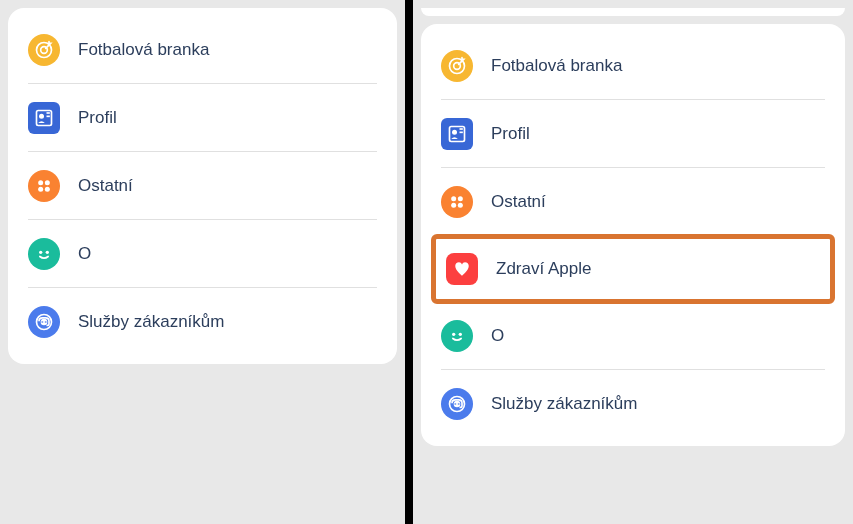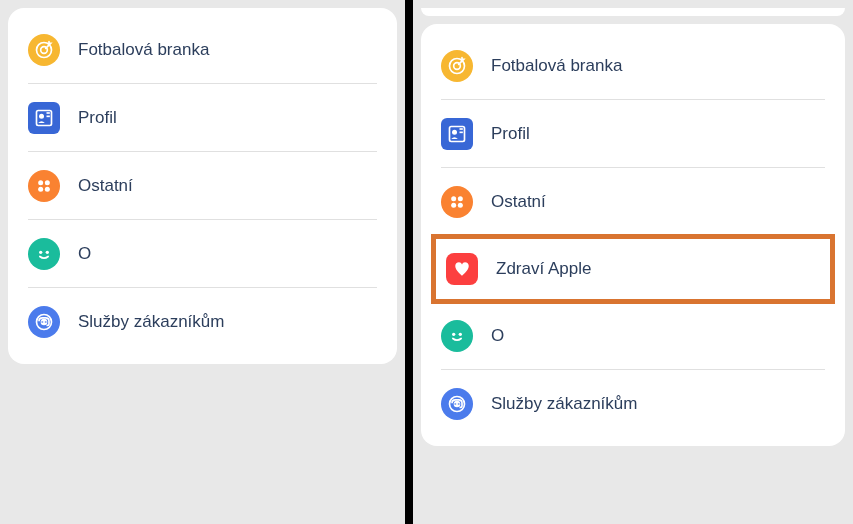--- a/index.html
+++ b/index.html
@@ -59,21 +59,21 @@
       flex-shrink: 0;
     }
     .menu-label {
       margin-left: 18px;
       font-size: 17px;
       color: #2c3e5c;
       font-weight: 400;
     }
     .highlighted {
       border: 5px solid #d97430;
-      border-radius: 0;
+      border-radius: 6px;
       margin: -2px 10px;
       padding: 14px 10px;
     }
     .highlighted::after {
       display: none !important;
     }
     
     .ic-target { background: #f7b731; border-radius: 50%; }
     .ic-profile { background: #3867d6; border-radius: 6px; }
     .ic-other { background: #fa8231; border-radius: 50%; }

